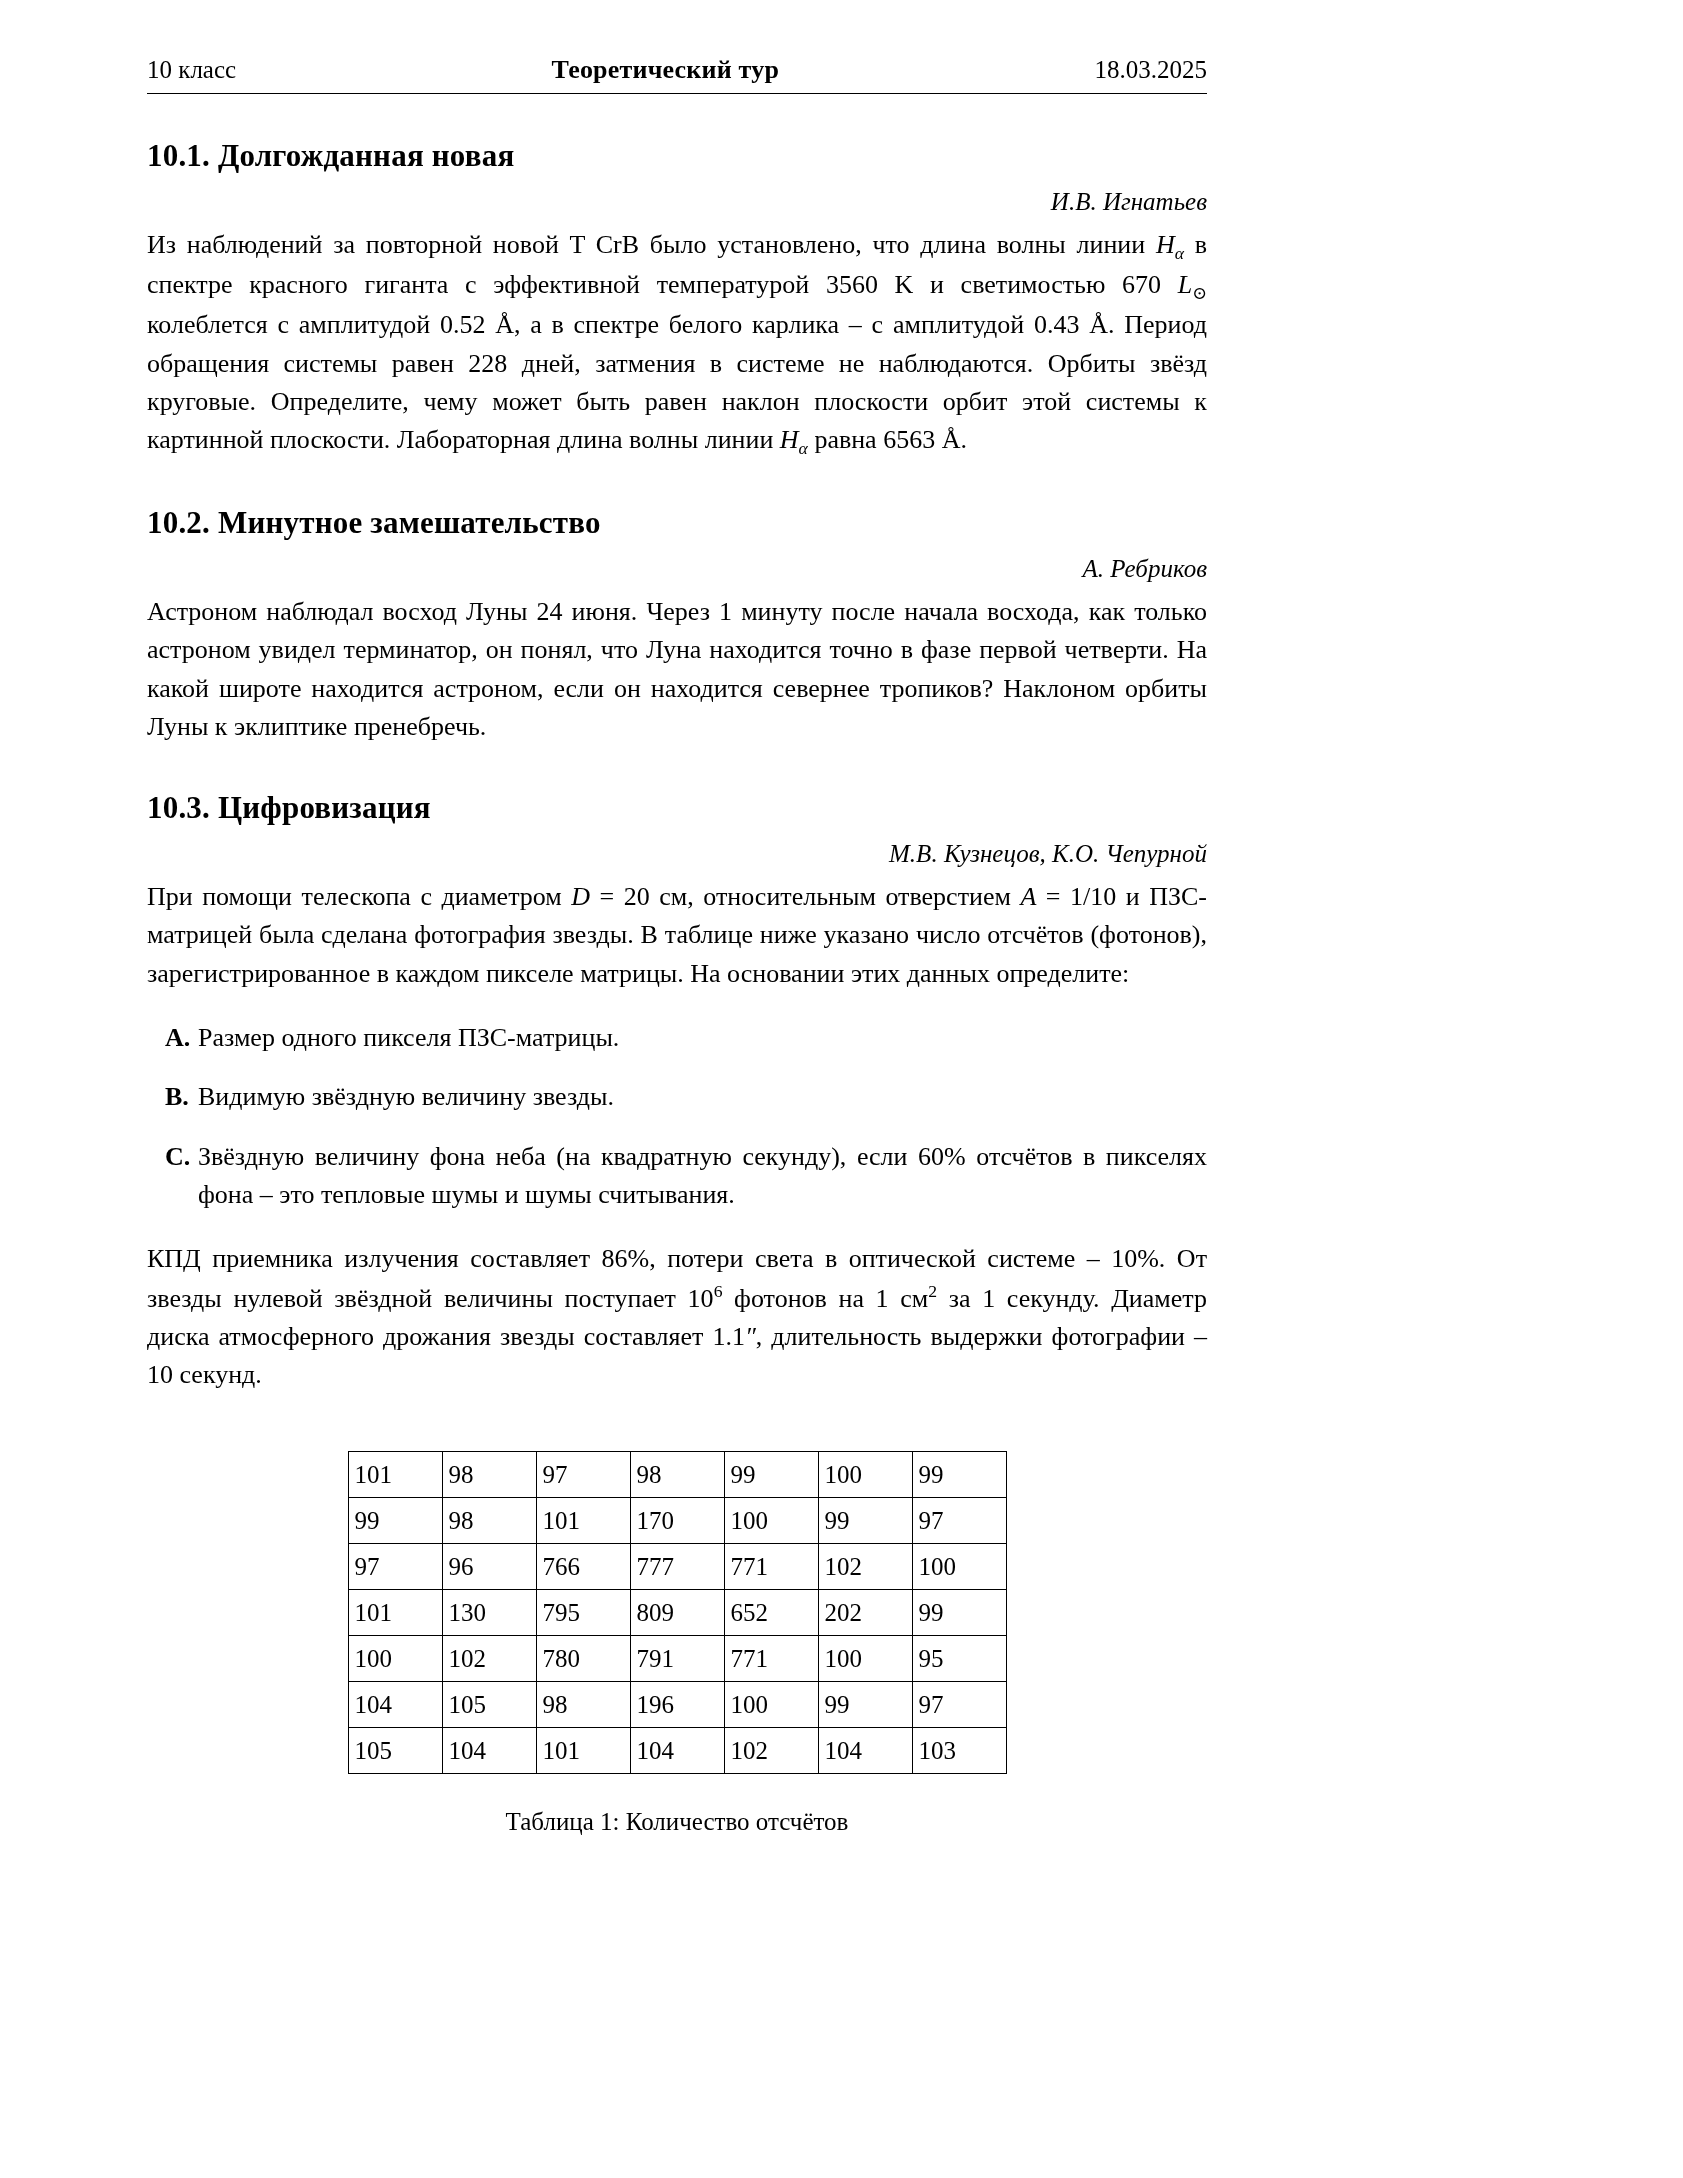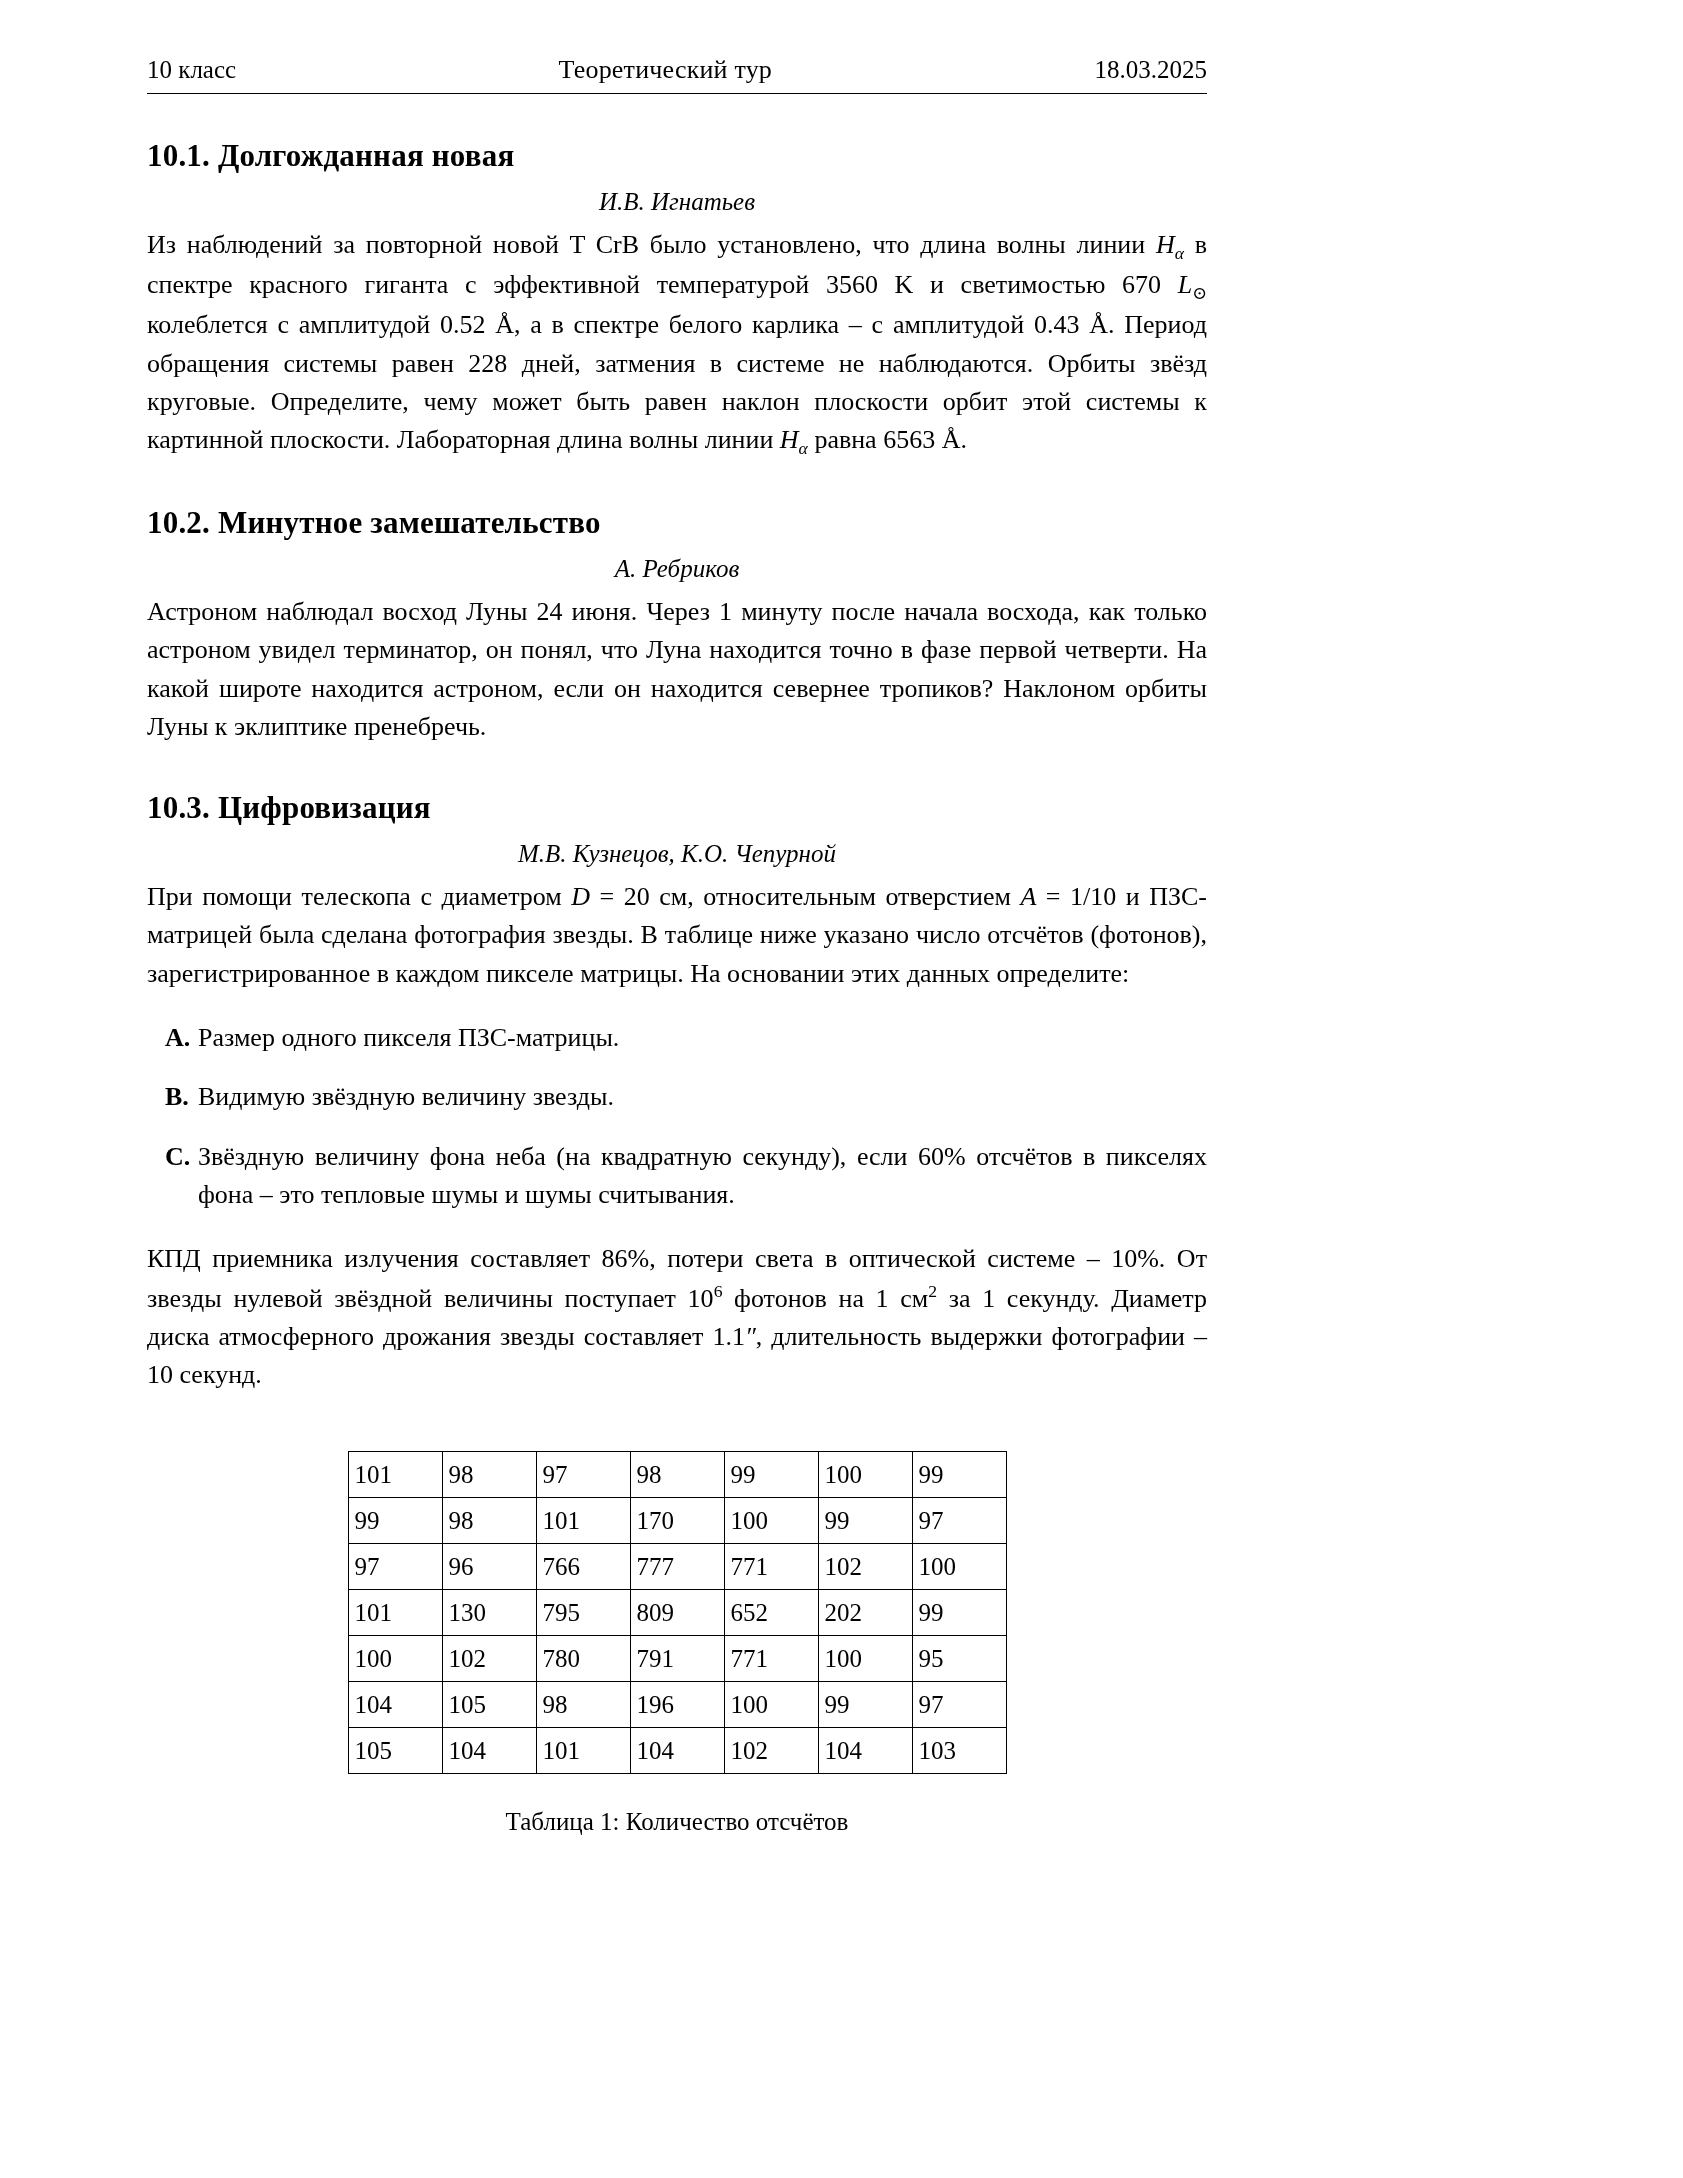--- a/index.html
+++ b/index.html
@@ -24,35 +24,35 @@
   .runhead {
     display: flex;
     align-items: baseline;
     justify-content: space-between;
     font-size: 25px;
     padding-bottom: 8px;
     border-bottom: 1.6px solid #000;
   }
   .runhead .left { font-size: 25px; }
   .runhead .center {
-    font-weight: normal;
+    font-weight: bold;
     font-size: 26px;
     letter-spacing: 0.2px;
   }
   .runhead .right { font-size: 25px; }
 
   
   h2.sec {
     font-size: 31px;
     font-weight: bold;
     margin: 44px 0 0 0;
     letter-spacing: 0.2px;
   }
   .author {
-    text-align: center;
+    text-align: right;
     font-style: italic;
     font-size: 25px;
     margin-top: 14px;
     margin-bottom: 6px;
   }
   p.body {
     font-size: 26px;
     line-height: 1.47;
     text-align: justify;
     text-justify: inter-word;

